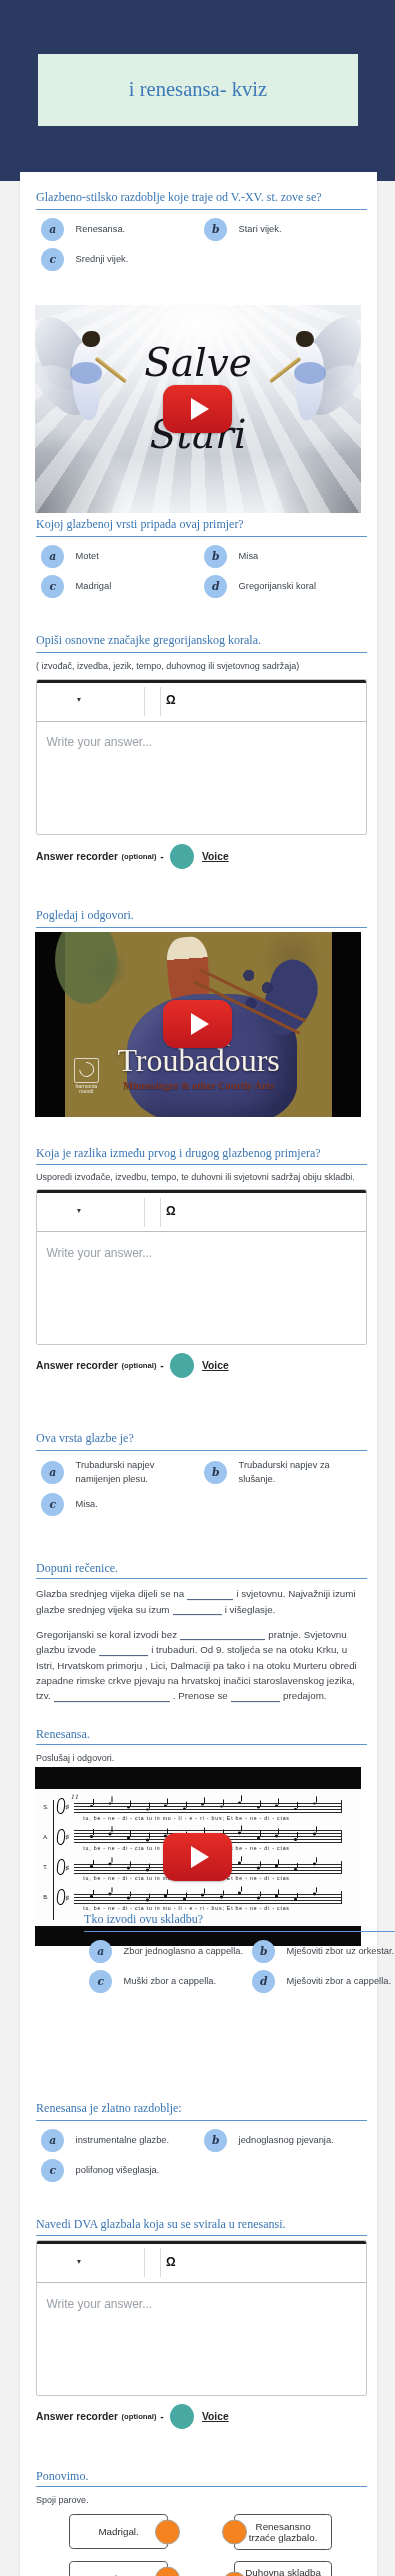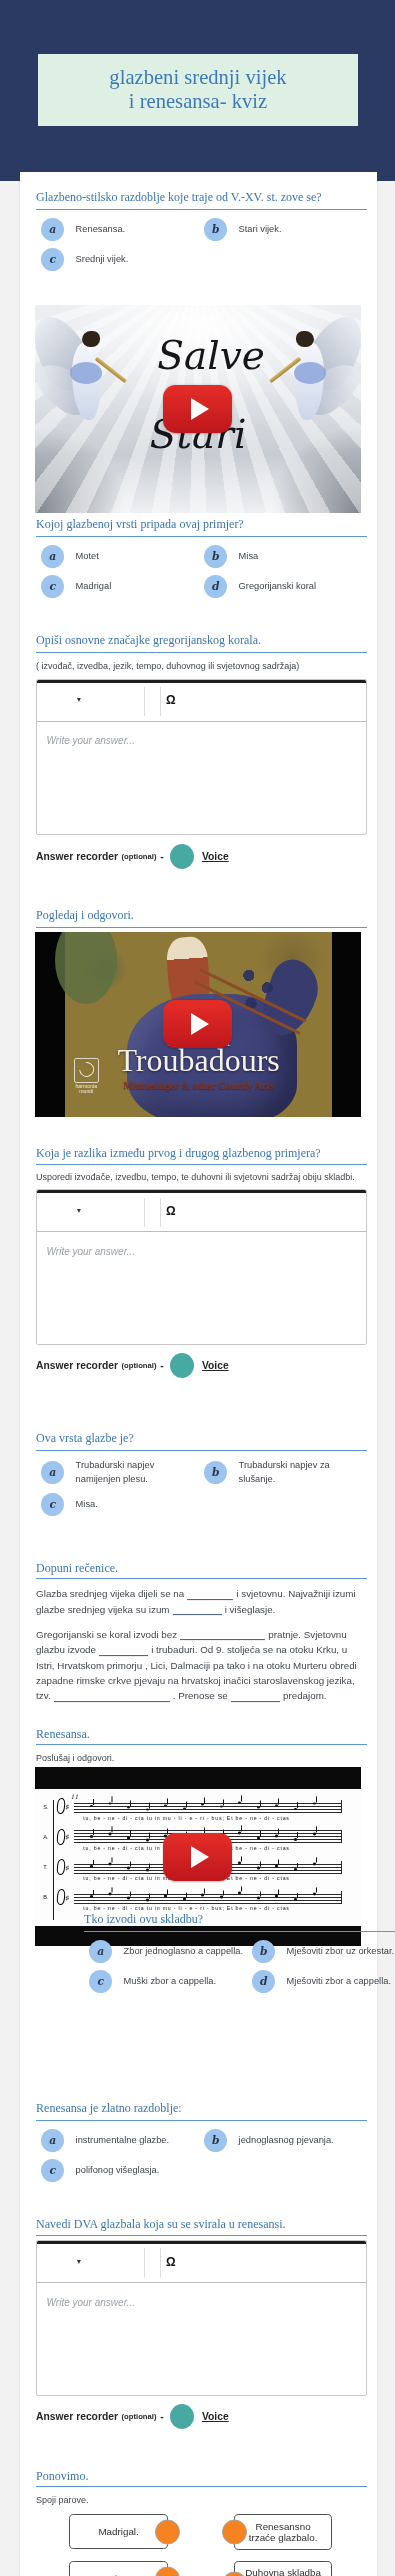--- a/index.html
+++ b/index.html
@@ -22,21 +22,21 @@
   .play-btn{position:absolute;left:50%;top:50%;width:69px;height:48px;margin:-24px 0 0 -35px;background:linear-gradient(#e52d27,#bf171d);border-radius:12.4px;display:flex;align-items:center;justify-content:center;box-shadow:0 0.5px 2.1px rgba(0,0,0,.25);}
   .play-tri{width:0;height:0;border-left:18.5px solid #ffffff;border-top:11.3px solid transparent;border-bottom:11.3px solid transparent;margin-left:4.1px;}
   
   .video1{height:208px;background:
     radial-gradient(ellipse 40% 60% at 0% 100%, rgba(90,96,108,.75) 0%, rgba(90,96,108,0) 70%),
     radial-gradient(ellipse 40% 60% at 100% 100%, rgba(90,96,108,.75) 0%, rgba(90,96,108,0) 70%),
     radial-gradient(ellipse 60% 50% at 50% 10%, #ffffff 0%, rgba(255,255,255,0) 75%),
     linear-gradient(180deg,#eceef1 0%,#e2e5e9 40%,#c7ccd3 72%,#eef0f2 100%);}
   .v1-rays{position:absolute;left:0;top:0;width:100%;height:100%;background:repeating-conic-gradient(from 160deg at 50% -15%, rgba(255,255,255,.55) 0 4deg, rgba(255,255,255,0) 4deg 9deg);opacity:.8;}
   .v1-word{position:absolute;width:100%;text-align:center;font-family:"DejaVu Serif",serif;font-style:italic;font-size:39px;color:#15151a;}
-  .v1-salve{top:28px;margin-left:13px;}
+  .v1-salve{top:35px;}
   .v1-regina{top:107px;}
   .angel{position:absolute;top:5.2px;width:85px;height:139px;}
   .angel-left{left:3.1px;}
   .angel-right{right:3.1px;transform:scaleX(-1);}
   .a-wing{position:absolute;background:linear-gradient(160deg,#eef1f6,#a8b1c1);border-radius:55% 55% 45% 45%/65% 65% 35% 35%;}
   .a-wing1{left:0;top:4.1px;width:47px;height:77px;transform:rotate(-28deg);}
   .a-wing2{left:7.2px;top:47px;width:38px;height:63px;transform:rotate(-55deg);opacity:.9;}
   .a-body{position:absolute;left:34px;top:32px;width:29px;height:78px;background:linear-gradient(#f7f8fc,#ccd6ea);border-radius:45% 45% 35% 55%/38% 38% 52% 62%;}
   .a-hair{position:absolute;left:44px;top:20.6px;width:17.5px;height:16.5px;background:#2e2417;border-radius:55% 45% 50% 50%;}
   .a-sash{position:absolute;left:32px;top:52px;width:32px;height:21.6px;background:#7f9bd6;border-radius:50%;opacity:.75;}
@@ -80,21 +80,21 @@
   .stems{position:absolute;left:18.5px;top:-1px;width:0.5px;height:5.7px;background:#111;box-shadow:18.5px -2.6px #111,37px 1.5px #111,56px 3.6px #111,74px -0.5px #111,93px 2.6px #111,111px -1.5px #111,130px 0.5px #111,148px -3.6px #111,167px 1.5px #111,185px -0.5px #111,204px 3.1px #111,223px -2.6px #111;}
   .lyr{margin:0.5px 0 0 40px;font-size:5.2px;color:#1c1c1c;letter-spacing:0.8px;white-space:nowrap;overflow:hidden;}
   
   .editor{border:0.5px solid #c8c8c8;border-radius:2.1px;background:#fff;}
   .editor-topbar{height:3.1px;background:#1e1e1e;border-radius:1.5px 1.5px 0 0;}
   .editor-toolbar{position:relative;height:38px;border-bottom:0.5px solid #bdbdbd;}
   .tb-caret{position:absolute;left:40px;top:12.4px;font-size:7.7px;color:#333;cursor:pointer;}
   .tb-div1{position:absolute;left:107px;top:4.1px;height:29px;width:0.5px;background:#dcdcdc;}
   .tb-div2{position:absolute;left:123px;top:4.1px;height:29px;width:0.5px;background:#dcdcdc;}
   .tb-omega{position:absolute;left:129px;top:10.3px;font-size:12px;font-weight:700;color:#111;cursor:pointer;}
-  .editor-body{height:112px;padding:13.4px 10.3px 0 9.3px;font-size:10px;color:#9aa1a8;box-sizing:border-box;font-style:italic;}
+  .editor-body{height:112px;padding:13.4px 10.3px 0 9.3px;font-size:12px;color:#9aa1a8;box-sizing:border-box;}
   
   .recorder{display:flex;align-items:center;height:26px;}
   .rec-label{font-size:10.3px;font-weight:700;color:#262626;}
   .rec-opt{font-size:7.7px;font-weight:700;color:#262626;margin-left:3.6px;}
   .rec-dash{font-size:10.3px;font-weight:700;color:#262626;margin-left:3.6px;}
   .rec-circle{width:24px;height:25px;border-radius:50%;background:#47a9a2;margin-left:6.7px;}
   .rec-voice{font-size:10.3px;font-weight:700;color:#262626;margin-left:7.7px;text-decoration:underline;}
   
   .fill-p{font-size:9.8px;color:#42484f;line-height:1.55;margin-top:7.2px;}
   .blank{display:inline-block;border-bottom:1px solid #44597a;height:10.3px;transform:translateY(2.1px);margin:0 3.1px;}
@@ -107,21 +107,20 @@
   .mdot{position:absolute;top:50%;transform:translateY(-50%);width:23px;height:23px;border-radius:50%;background:#f5831f;border:1px solid #a3a3a3;}
   .mdot-r{right:-13px;}
   .mdot-l{left:-13px;}
 </style>
 </head>
 <body>
 
 <div class="header-band"></div>
 
 <div class="title-card">
-  <div class="title-line">glazbeni srednji vijek</div>
   <div class="title-line">i renesansa- kviz</div>
 </div>
 
 <div class="card">
 
   <div class="blk" style="top:17.5px;">
     <h2 class="q-title">Glazbeno-stilsko razdoblje koje traje od V.-XV. st. zove se?</h2>
     <hr class="rule">
     <div class="opts">
       <div class="opt">

